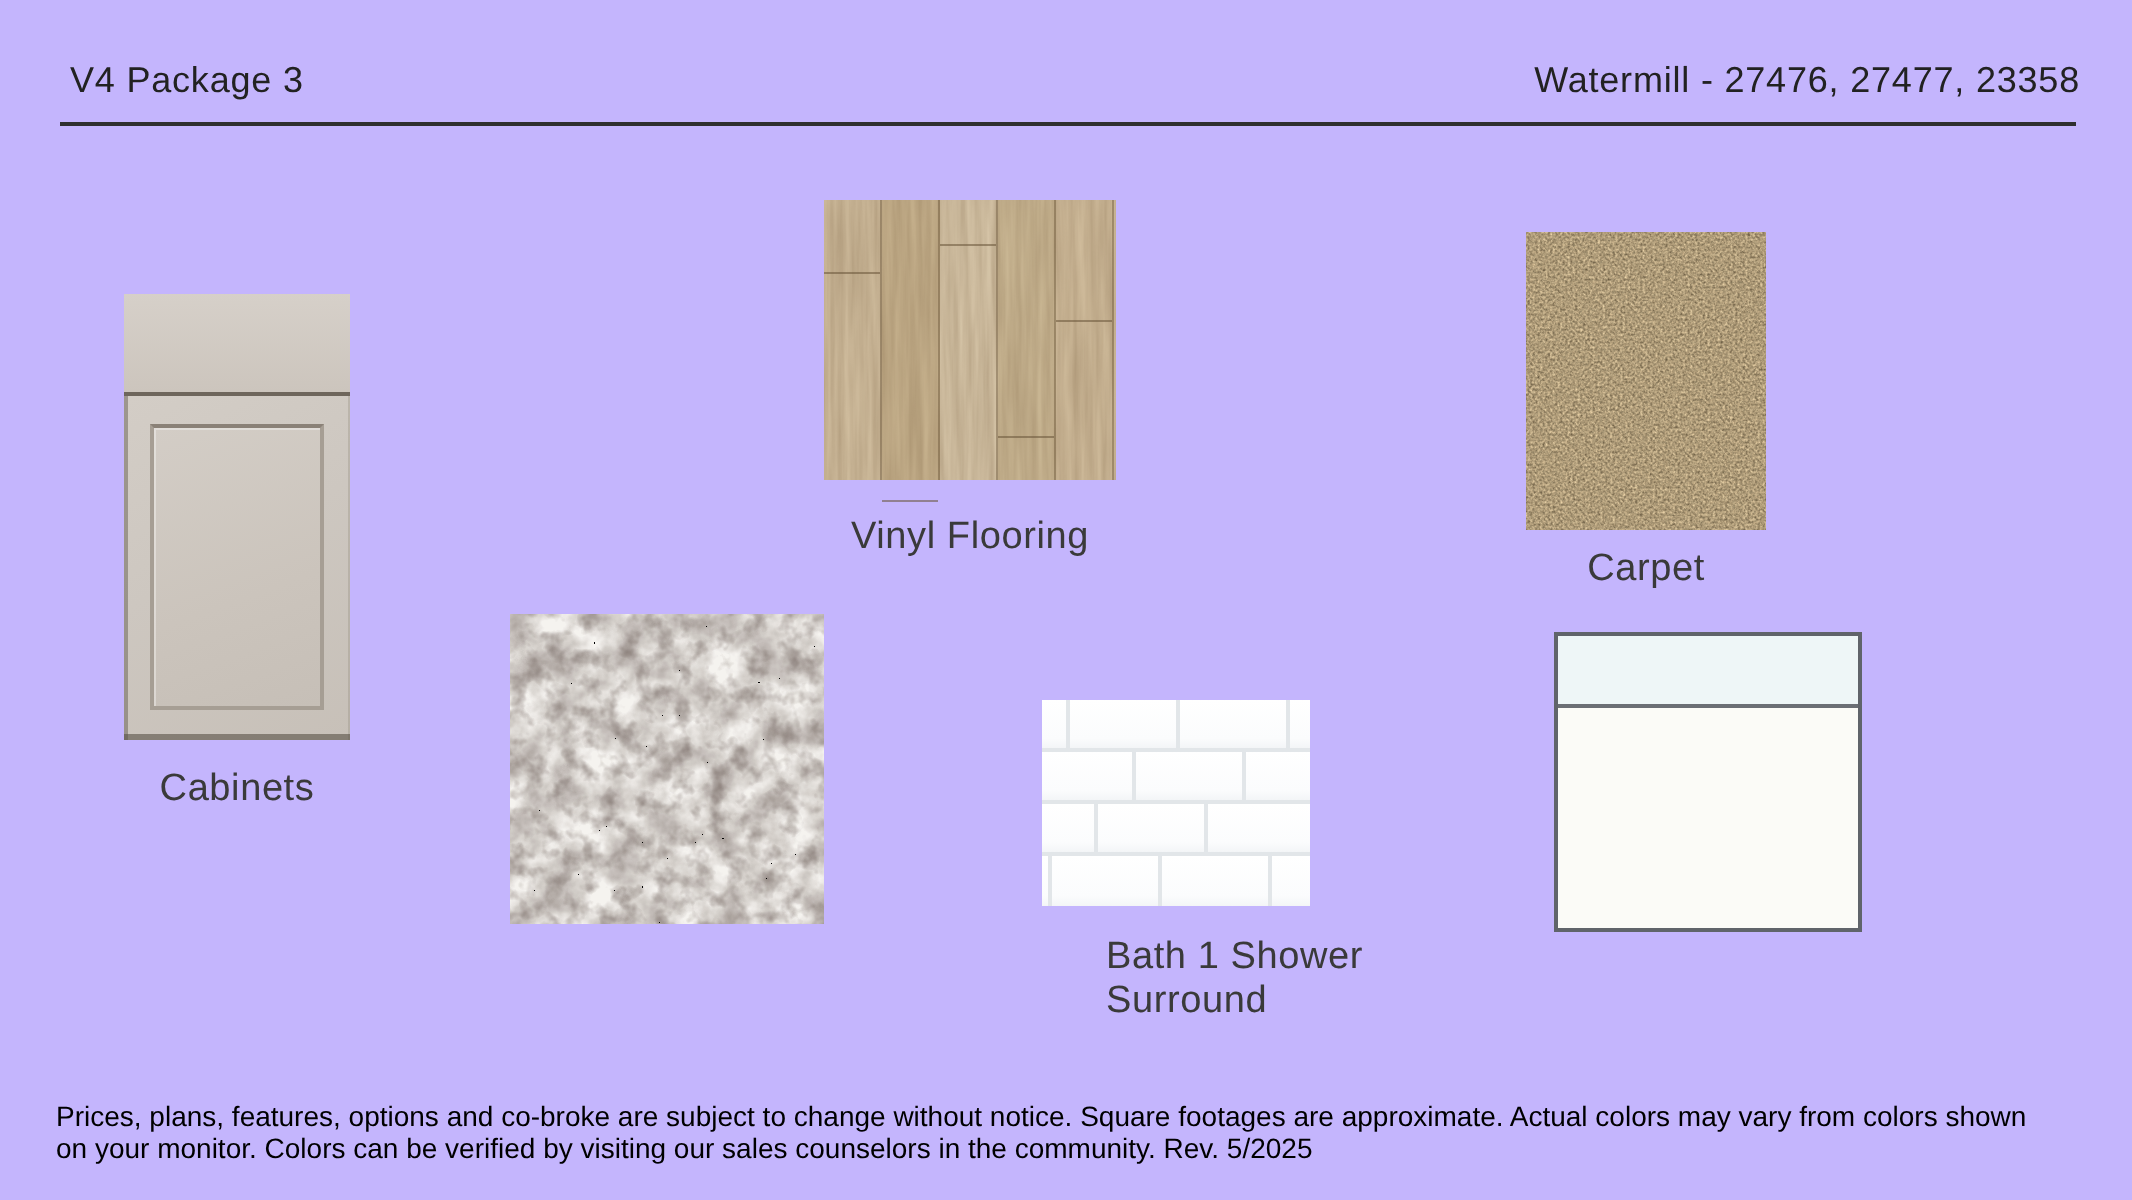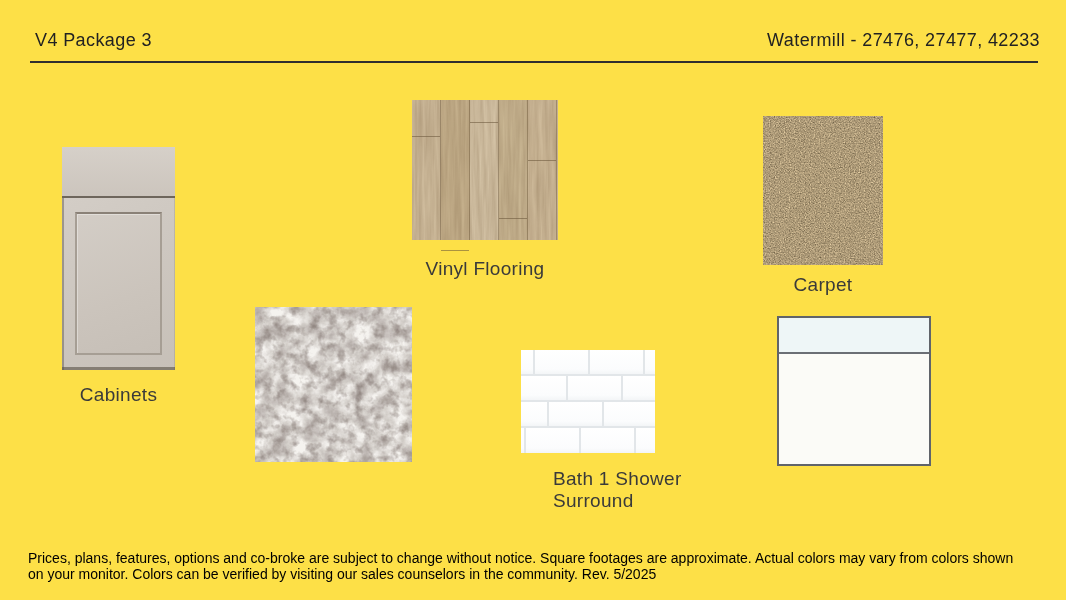--- a/index.html
+++ b/index.html
@@ -1,16 +1,16 @@
 <!DOCTYPE html>
 <html><head>
 <meta charset="utf-8">
 <style>
   html,body{margin:0;padding:0;background:#ffffff;}
-  #page{position:relative;width:1066px;height:600px;background:#fde047;overflow:hidden;
+  #page{position:relative;width:1066px;height:600px;background:#c4b5fd;overflow:hidden;
         font-family:"Liberation Sans",sans-serif;color:#383838;}
 
   
   .hdr-left{position:absolute;left:35px;top:30px;font-size:18px;letter-spacing:.4px;color:#222;}
   .hdr-right{position:absolute;right:26px;top:30px;font-size:18px;letter-spacing:.4px;color:#222;text-align:right;}
   .hdr-rule{position:absolute;left:30px;top:61px;width:1008px;height:2px;background:#2f2f2f;}
 
   
   .swatch{position:absolute;}
   .lbl{position:absolute;font-size:19px;letter-spacing:.3px;color:#3a3a3a;}
@@ -98,21 +98,21 @@
       </filter>
       <linearGradient id="tileG" x1="0" y1="0" x2="0" y2="1">
         <stop offset="0" stop-color="#ffffff"></stop>
         <stop offset="0.8" stop-color="#fbfcfd"></stop>
         <stop offset="1" stop-color="#f3f5f7"></stop>
       </linearGradient>
     </defs>
   </svg>
 
   <div class="hdr-left">V4 Package 3</div>
-  <div class="hdr-right">Watermill - 27476, 27477, 42233</div>
+  <div class="hdr-right">Watermill - 27476, 27477, 23358</div>
   <div class="hdr-rule"></div>
 
   <div class="swatch cabinets">
     <div class="cab-drawer"></div>
     <div class="cab-door">
       <div class="cab-panel"></div>
     </div>
   </div>
   <div class="lbl center lbl-cabinets">Cabinets</div>
 

